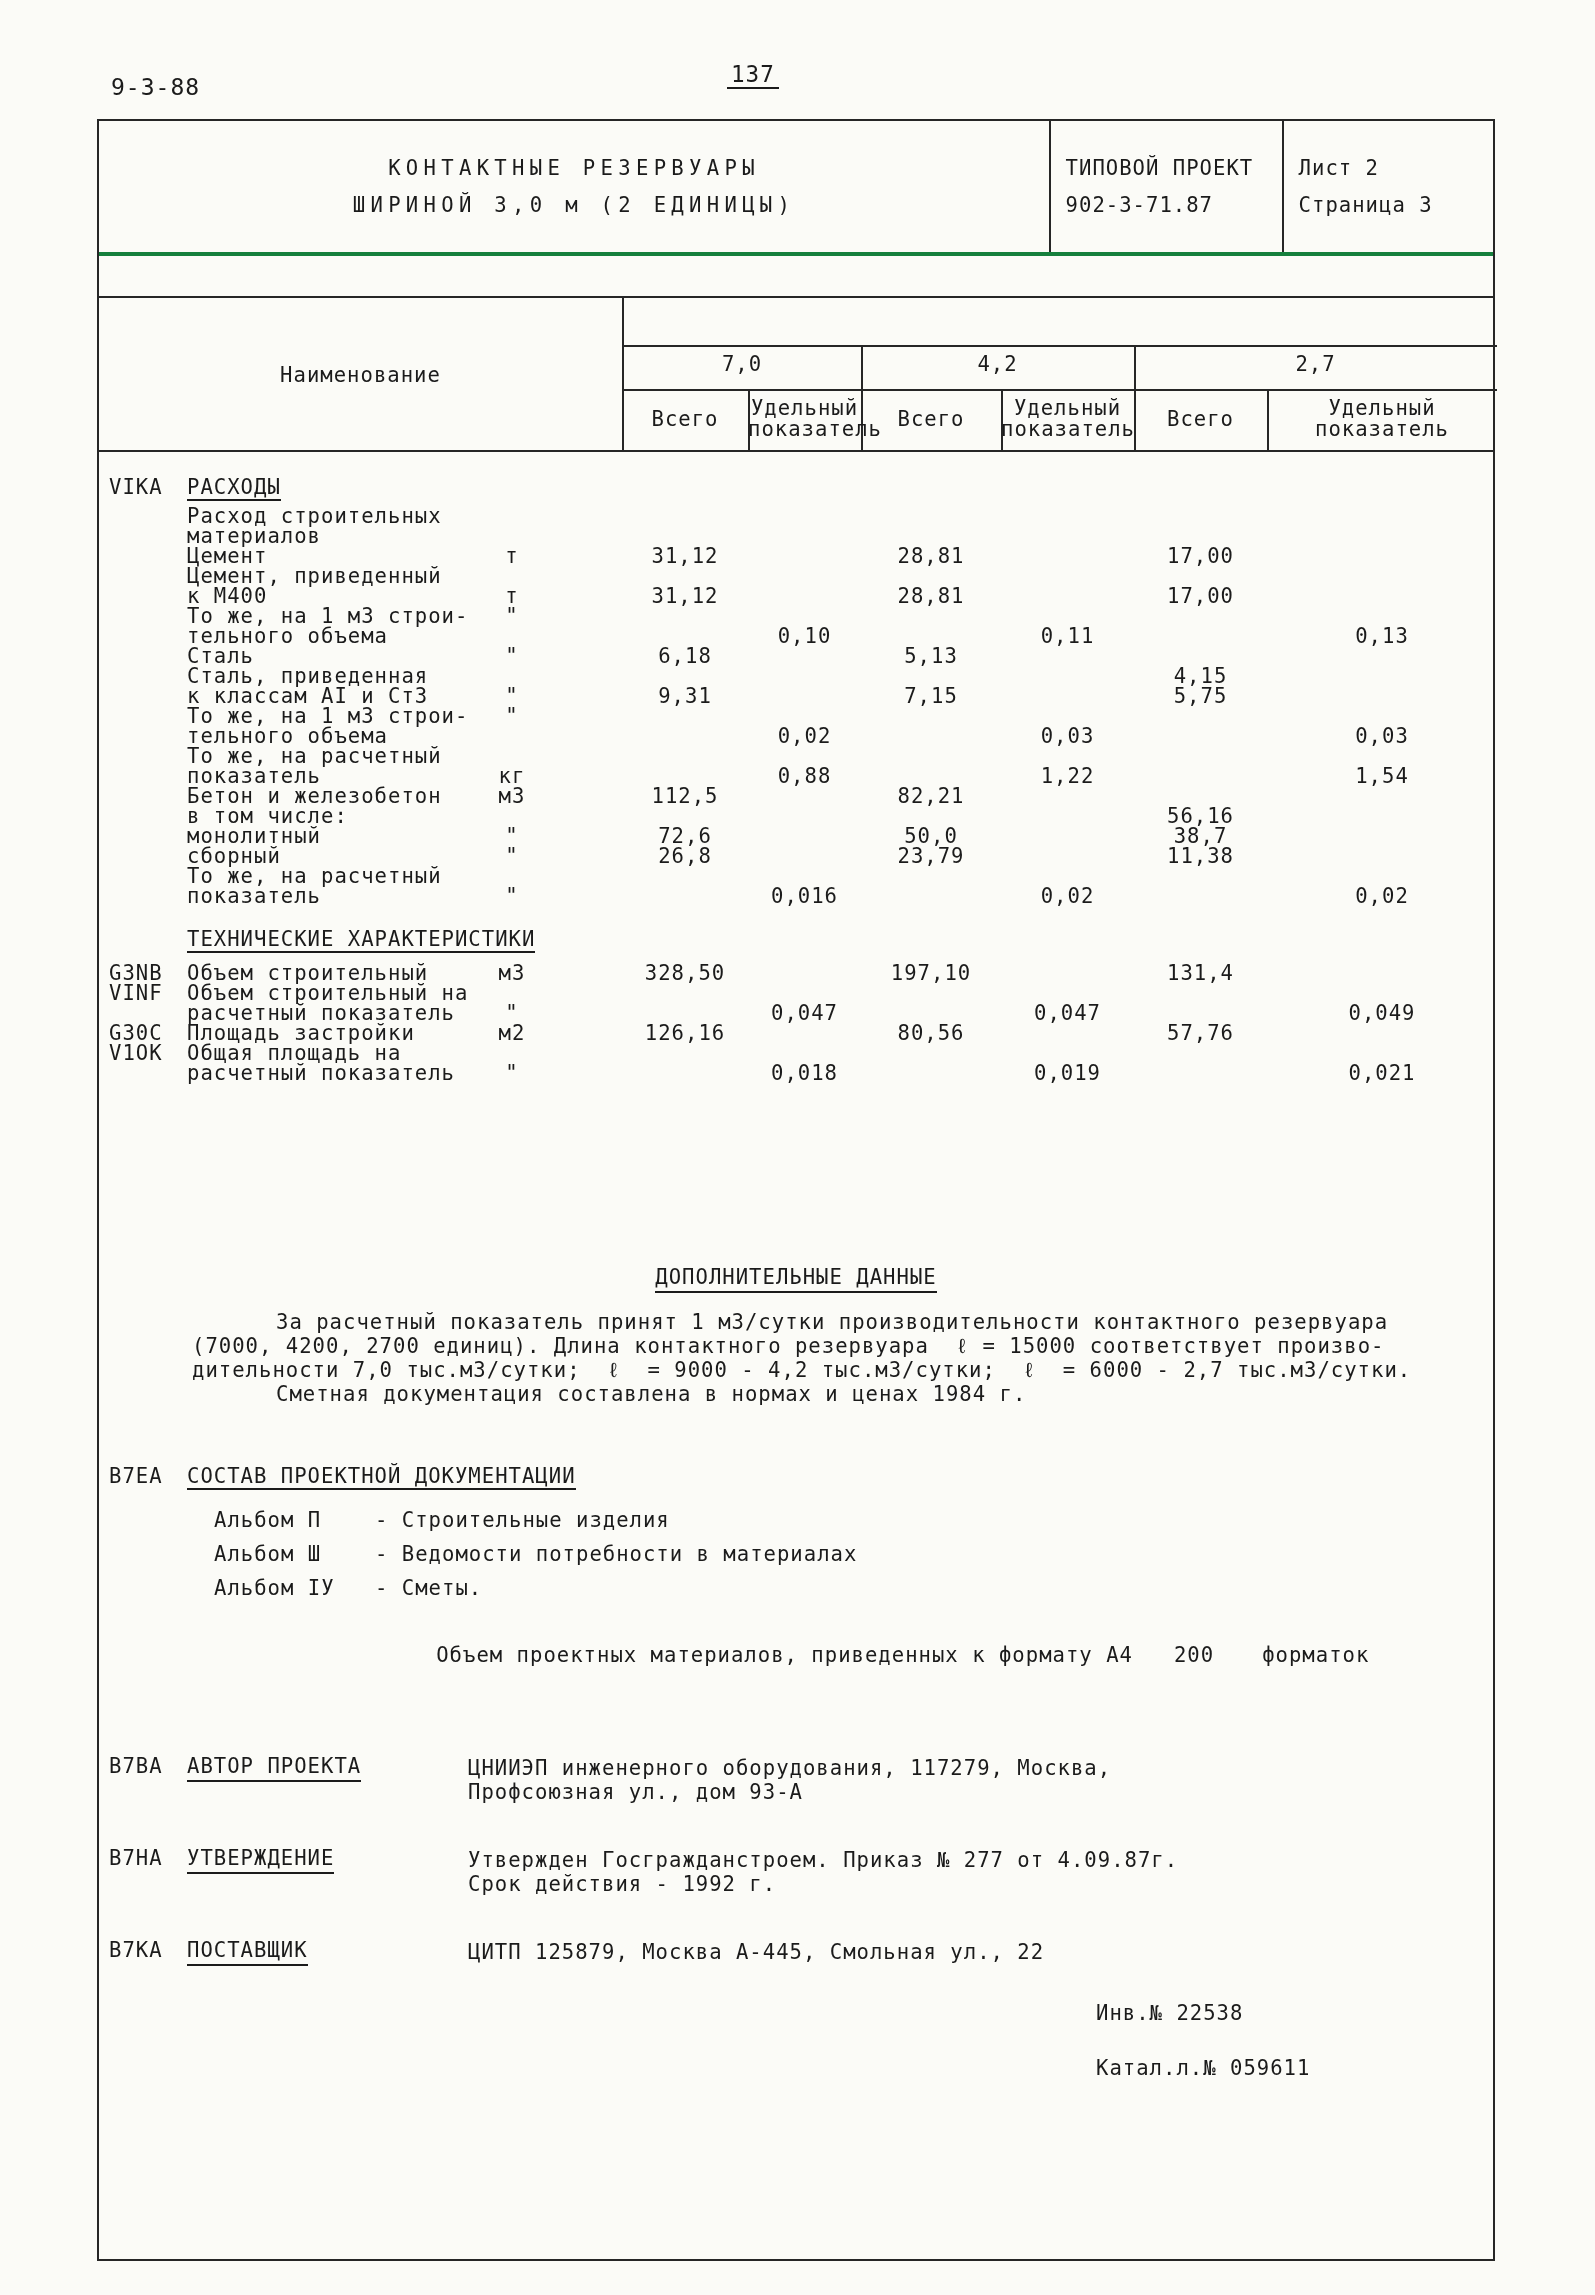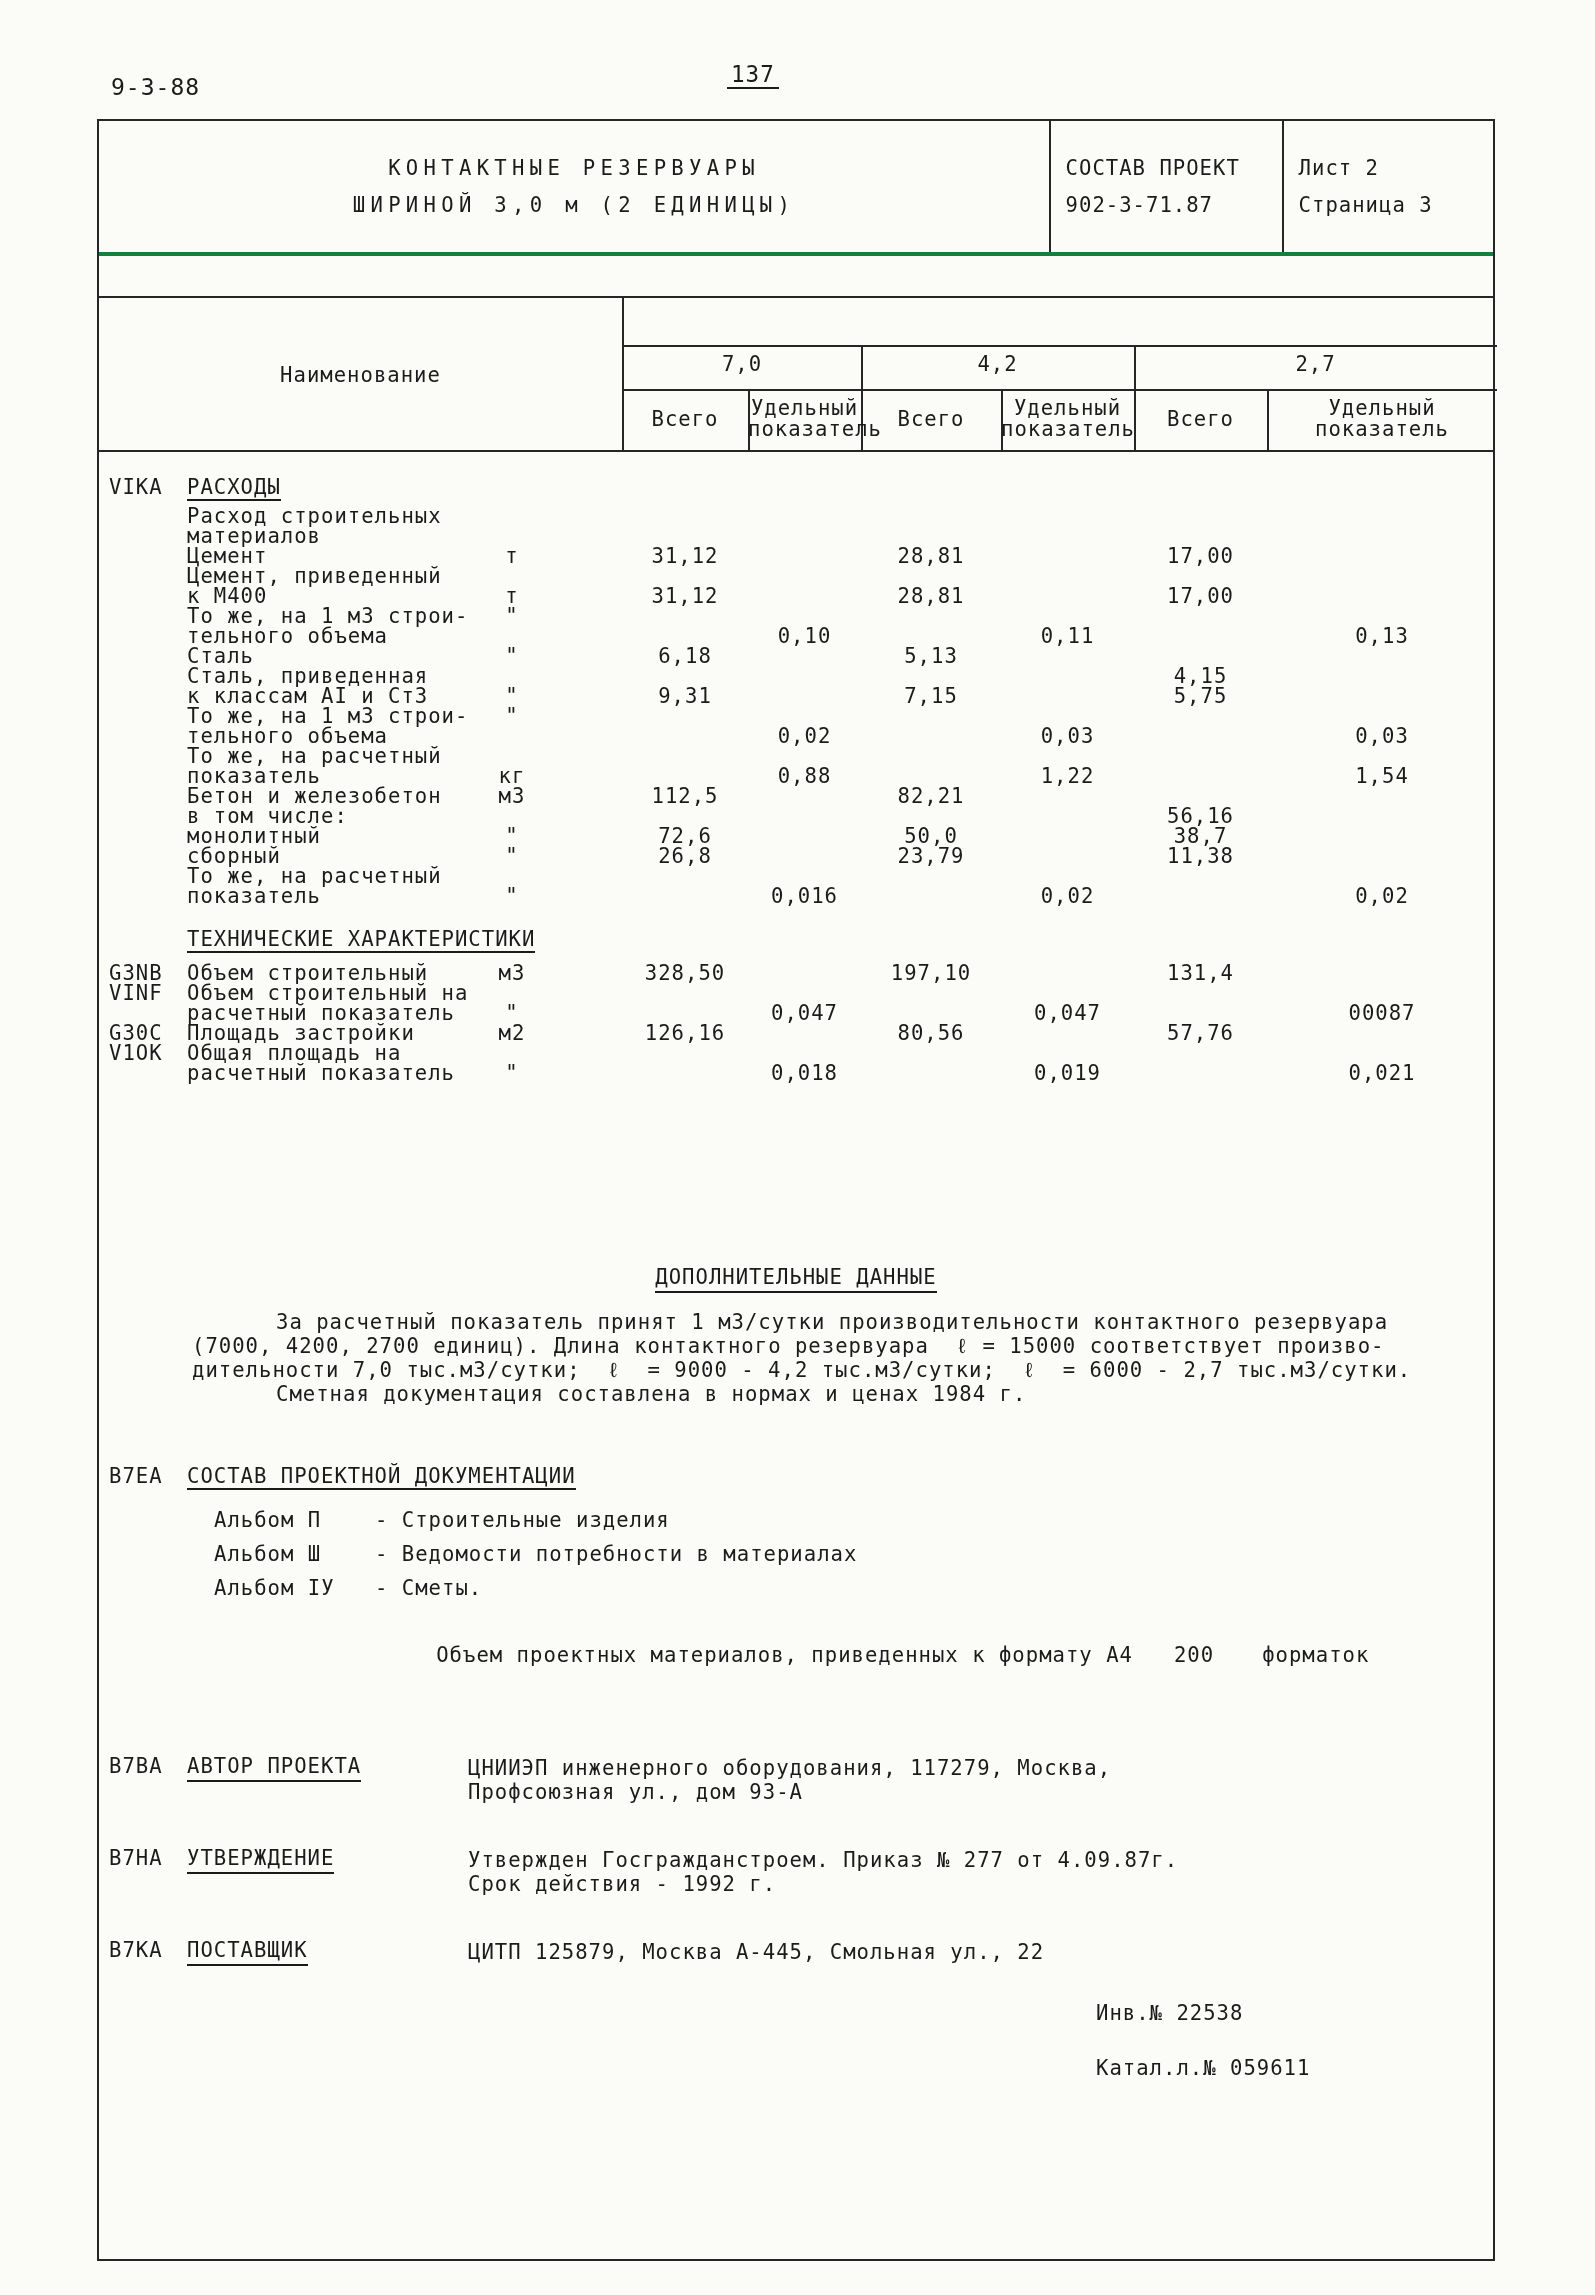--- a/index.html
+++ b/index.html
@@ -116,21 +116,21 @@
   <div class="page-number">137</div>
 
   <div class="frame">
 
     <div class="title-block">
       <div class="tb-cell tb-title">
         <div>КОНТАКТНЫЕ РЕЗЕРВУАРЫ</div>
         <div>ШИРИНОЙ 3,0 м (2 ЕДИНИЦЫ)</div>
       </div>
       <div class="tb-cell tb-project">
-        <div>СОСТАВ ПРОЕКТ</div>
+        <div>ТИПОВОЙ ПРОЕКТ</div>
         <div>902-3-71.87</div>
       </div>
       <div class="tb-cell tb-sheet">
         <div>Лист 2</div>
         <div>Страница 3</div>
       </div>
     </div>
 
     <div class="band"></div>
 
@@ -187,21 +187,21 @@
           <div class="trow"><span class="rc"></span><span class="rn">показатель</span><span class="ru">кг</span><span class="cv v1"></span><span class="cv u1">0,88</span><span class="cv v2"></span><span class="cv u2">1,22</span><span class="cv v3"></span><span class="cv u3">1,54</span></div>
           <div class="trow"><span class="rc"></span><span class="rn">Бетон и железобетон</span><span class="ru">м3</span><span class="cv v1">112,5</span><span class="cv u1"></span><span class="cv v2">82,21</span><span class="cv u2"></span><span class="cv v3"></span><span class="cv u3"></span></div>
           <div class="trow"><span class="rc"></span><span class="rn">в том числе:</span><span class="ru"></span><span class="cv v1"></span><span class="cv u1"></span><span class="cv v2"></span><span class="cv u2"></span><span class="cv v3">56,16</span><span class="cv u3"></span></div>
           <div class="trow"><span class="rc"></span><span class="rn">монолитный</span><span class="ru">"</span><span class="cv v1">72,6</span><span class="cv u1"></span><span class="cv v2">50,0</span><span class="cv u2"></span><span class="cv v3">38,7</span><span class="cv u3"></span></div>
           <div class="trow"><span class="rc"></span><span class="rn">сборный</span><span class="ru">"</span><span class="cv v1">26,8</span><span class="cv u1"></span><span class="cv v2">23,79</span><span class="cv u2"></span><span class="cv v3">11,38</span><span class="cv u3"></span></div>
           <div class="trow"><span class="rc"></span><span class="rn">То же, на расчетный</span><span class="ru"></span><span class="cv v1"></span><span class="cv u1"></span><span class="cv v2"></span><span class="cv u2"></span><span class="cv v3"></span><span class="cv u3"></span></div>
           <div class="trow"><span class="rc"></span><span class="rn">показатель</span><span class="ru">"</span><span class="cv v1"></span><span class="cv u1">0,016</span><span class="cv v2"></span><span class="cv u2">0,02</span><span class="cv v3"></span><span class="cv u3">0,02</span></div>
           <div class="trow section2"><span class="rc"></span><span class="rn"><span class="ul">ТЕХНИЧЕСКИЕ ХАРАКТЕРИСТИКИ</span></span><span class="ru"></span><span class="cv v1"></span><span class="cv u1"></span><span class="cv v2"></span><span class="cv u2"></span><span class="cv v3"></span><span class="cv u3"></span></div>
           <div class="trow"><span class="rc">G3NB</span><span class="rn">Объем строительный</span><span class="ru">м3</span><span class="cv v1">328,50</span><span class="cv u1"></span><span class="cv v2">197,10</span><span class="cv u2"></span><span class="cv v3">131,4</span><span class="cv u3"></span></div>
           <div class="trow"><span class="rc">VINF</span><span class="rn">Объем строительный на</span><span class="ru"></span><span class="cv v1"></span><span class="cv u1"></span><span class="cv v2"></span><span class="cv u2"></span><span class="cv v3"></span><span class="cv u3"></span></div>
-          <div class="trow"><span class="rc"></span><span class="rn">расчетный показатель</span><span class="ru">"</span><span class="cv v1"></span><span class="cv u1">0,047</span><span class="cv v2"></span><span class="cv u2">0,047</span><span class="cv v3"></span><span class="cv u3">00087</span></div>
+          <div class="trow"><span class="rc"></span><span class="rn">расчетный показатель</span><span class="ru">"</span><span class="cv v1"></span><span class="cv u1">0,047</span><span class="cv v2"></span><span class="cv u2">0,047</span><span class="cv v3"></span><span class="cv u3">0,049</span></div>
           <div class="trow"><span class="rc">G30C</span><span class="rn">Площадь застройки</span><span class="ru">м2</span><span class="cv v1">126,16</span><span class="cv u1"></span><span class="cv v2">80,56</span><span class="cv u2"></span><span class="cv v3">57,76</span><span class="cv u3"></span></div>
           <div class="trow"><span class="rc">V1OK</span><span class="rn">Общая площадь на</span><span class="ru"></span><span class="cv v1"></span><span class="cv u1"></span><span class="cv v2"></span><span class="cv u2"></span><span class="cv v3"></span><span class="cv u3"></span></div>
           <div class="trow"><span class="rc"></span><span class="rn">расчетный показатель</span><span class="ru">"</span><span class="cv v1"></span><span class="cv u1">0,018</span><span class="cv v2"></span><span class="cv u2">0,019</span><span class="cv v3"></span><span class="cv u3">0,021</span></div>
         </div>
 
       <div class="add-heading">
         <span class="ul">ДОПОЛНИТЕЛЬНЫЕ ДАННЫЕ</span>
       </div>
 
       <div class="paragraph">

